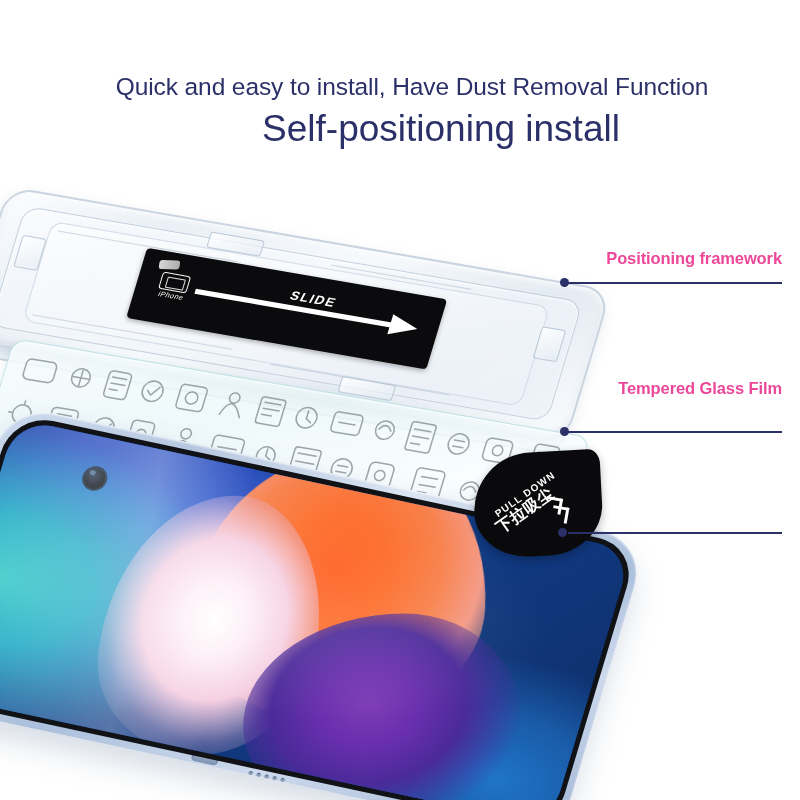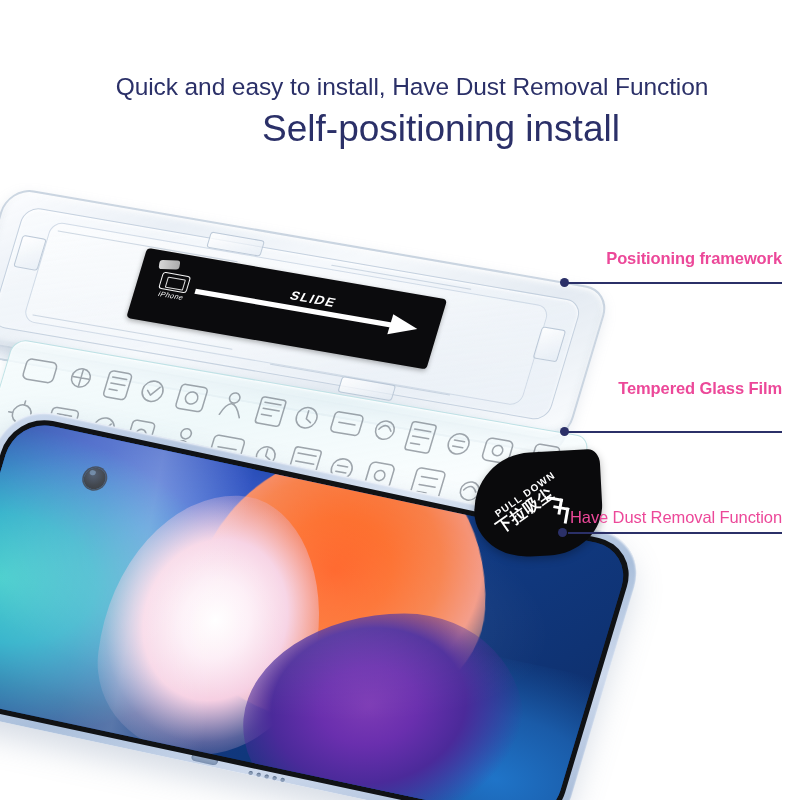--- a/index.html
+++ b/index.html
@@ -665,16 +665,15 @@
 
   <div class="leader" id="leader-2"></div>
   <div class="leader-dot" id="dot-2"></div>
   <div class="callout" id="callout-2">
     <div class="title">Tempered Glass Film</div>
   </div>
 
   <div class="leader" id="leader-3"></div>
   <div class="leader-dot" id="dot-3"></div>
   <div class="callout" id="callout-3">
-    <div class="sub">Have Dust Removal Function</div>
   </div>
 
 </div>
 
 </body></html>

